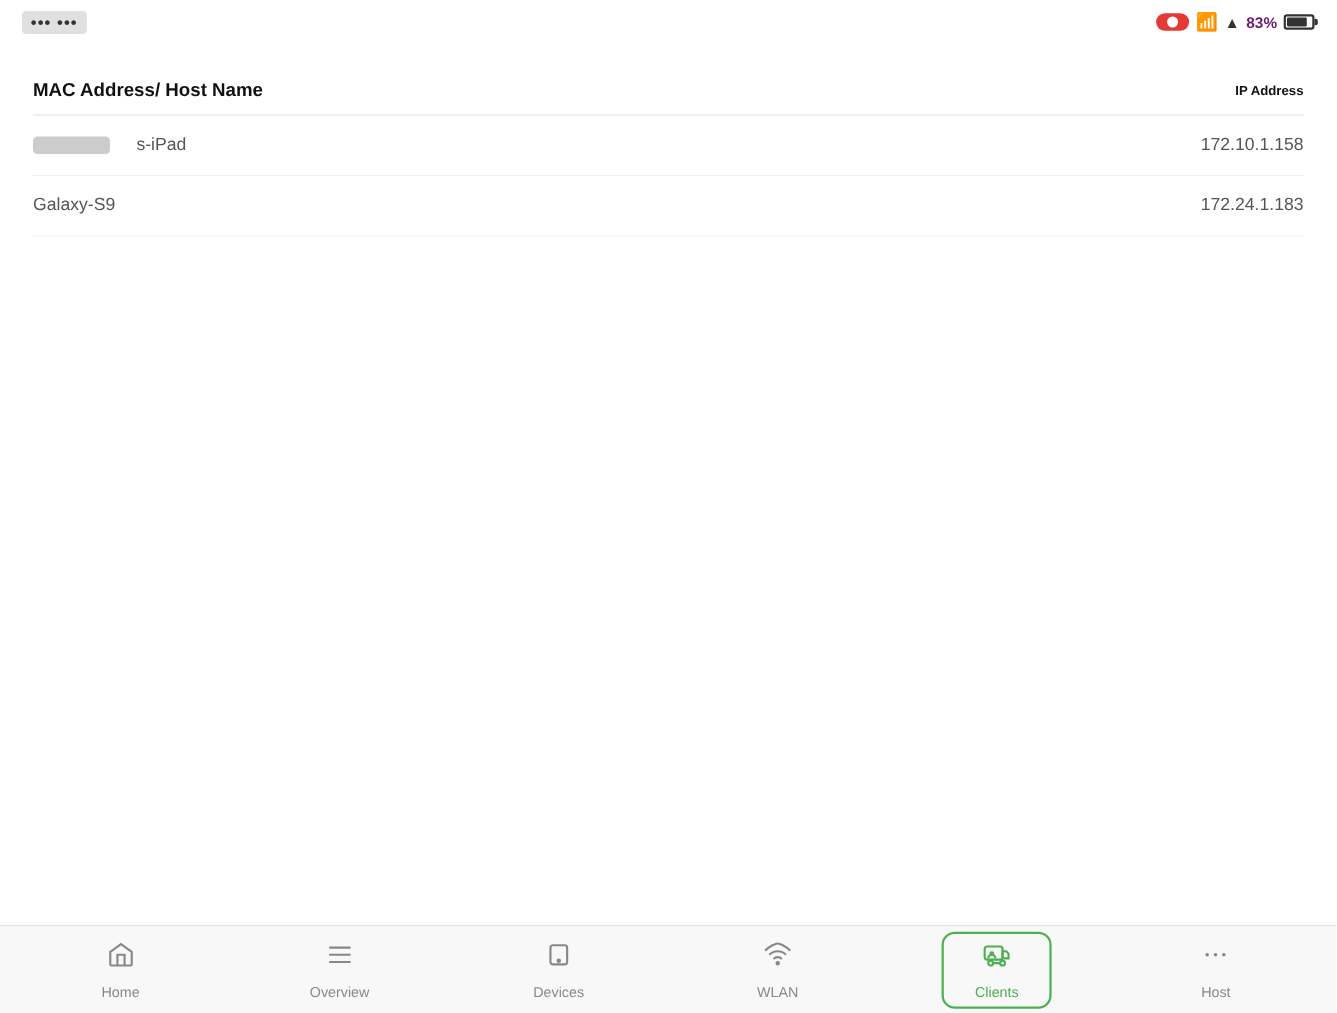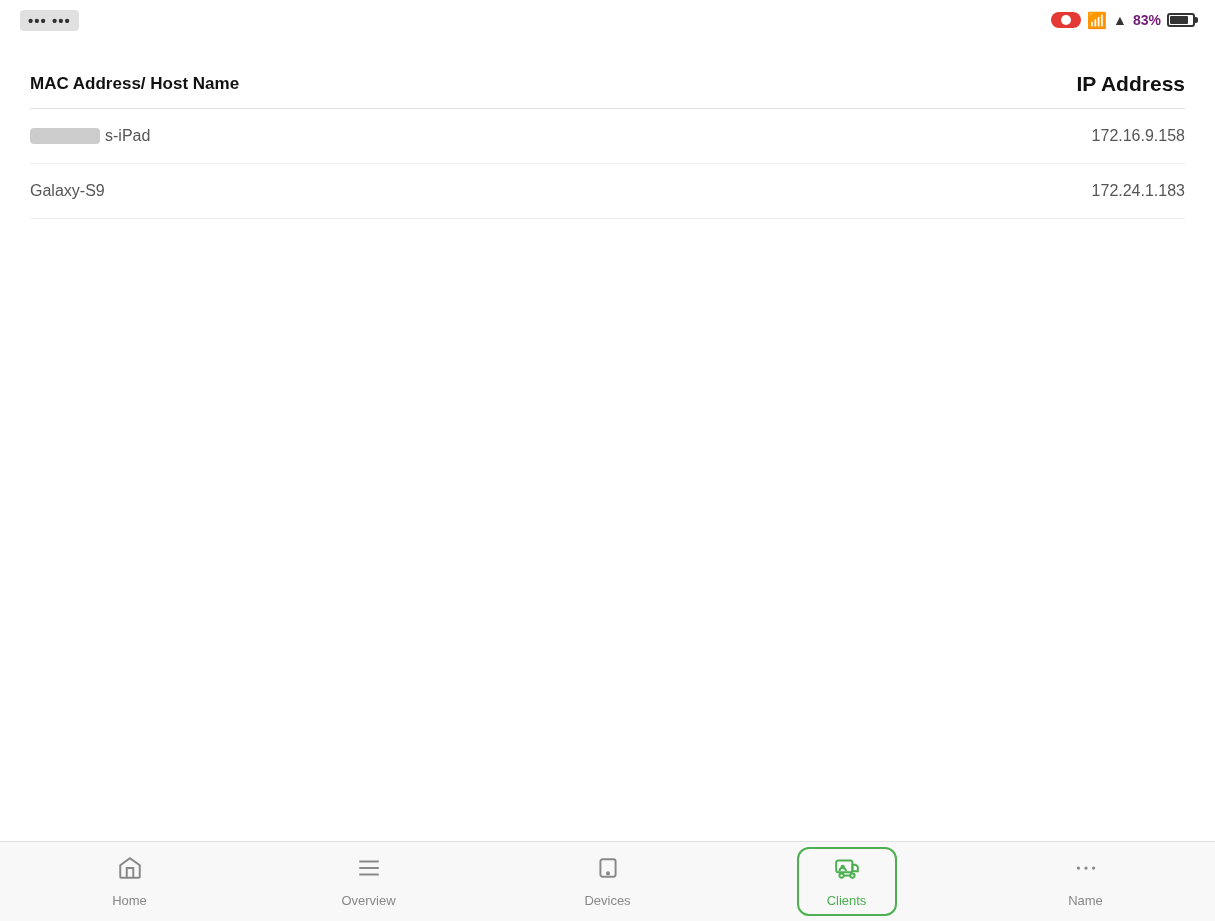--- a/index.html
+++ b/index.html
@@ -111,40 +111,40 @@
       margin-bottom: 0;
     }
 
     .col-mac {
       font-size: 17px;
       font-weight: 700;
       color: #111;
     }
 
     .col-ip {
-      font-size: 21px;
+      font-size: 12px;
       font-weight: 700;
       color: #111;
     }
 
     
     .table-row {
       display: flex;
       justify-content: space-between;
       align-items: center;
       padding: 18px 0;
       border-bottom: 1px solid #f0f0f0;
     }
 
     .cell-mac {
       font-size: 16px;
       color: #555;
       display: flex;
       align-items: center;
-      gap: 1px;
+      gap: 20px;
     }
 
     .cell-mac-blurred {
       background: #ccc;
       border-radius: 4px;
       color: transparent;
       display: inline-block;
       width: 70px;
       height: 16px;
       margin-right: 4px;
@@ -234,21 +234,21 @@
     <span class="col-mac">MAC Address/ Host Name</span>
     <span class="col-ip">IP Address</span>
   </div>
 
   <div id="device-list">
       <div class="table-row">
         <div class="cell-mac">
           <span class="cell-mac-blurred"></span>
           <span>s-iPad</span>
         </div>
-        <div class="cell-ip">172.16.9.158</div>
+        <div class="cell-ip">172.10.1.158</div>
       </div>
       <div class="table-row">
         <div class="cell-mac">
           <span>Galaxy-S9</span>
         </div>
         <div class="cell-ip">172.24.1.183</div>
       </div>
     </div>
 </div>
 
@@ -278,20 +278,31 @@
   <div class="nav-item">
     <span>
       <svg class="svg-icon" viewBox="0 0 24 24" fill="none" stroke="#888" stroke-width="1.8">
         <rect x="5" y="4" width="14" height="16" rx="2"></rect>
         <circle cx="12" cy="17" r="1"></circle>
       </svg>
     </span>
     <span class="nav-label">Devices</span>
   </div>
 
+  <div class="nav-item">
+    <span>
+      <svg class="svg-icon" viewBox="0 0 24 24" fill="none" stroke="#888" stroke-width="1.8">
+        <path d="M1.5 8.5C5.5 4.5 10.5 2.5 12 2.5s6.5 2 10.5 6"></path>
+        <path d="M5 12c1.9-2 4.3-3 7-3s5.1 1 7 3"></path>
+        <path d="M8.5 15.5c1-1 2.1-1.5 3.5-1.5s2.5.5 3.5 1.5"></path>
+        <circle cx="12" cy="19" r="1" fill="#888"></circle>
+      </svg>
+    </span>
+    <span class="nav-label">WLAN</span>
+  </div>
 
   <div class="nav-item active">
     <span>
       <svg class="svg-icon" viewBox="0 0 24 24" fill="none" stroke="#4caf50" stroke-width="1.8">
         <rect x="2" y="5" width="15" height="11" rx="2"></rect>
         <path d="M17 9h3l2 2v4h-5V9z"></path>
         <circle cx="7" cy="19" r="2" stroke="#4caf50"></circle>
         <circle cx="17" cy="19" r="2" stroke="#4caf50"></circle>
         <line x1="9" y1="19" x2="15" y2="19" stroke="#4caf50"></line>
         <circle cx="8" cy="11" r="2" fill="#4caf50" stroke="none"></circle>
@@ -302,16 +313,16 @@
   </div>
 
   <div class="nav-item">
     <span>
       <svg class="svg-icon" viewBox="0 0 24 24" fill="#888">
         <circle cx="5" cy="12" r="1.5"></circle>
         <circle cx="12" cy="12" r="1.5"></circle>
         <circle cx="19" cy="12" r="1.5"></circle>
       </svg>
     </span>
-    <span class="nav-label">Name</span>
+    <span class="nav-label">Host</span>
   </div>
 
 </div>
 
 </body></html>

